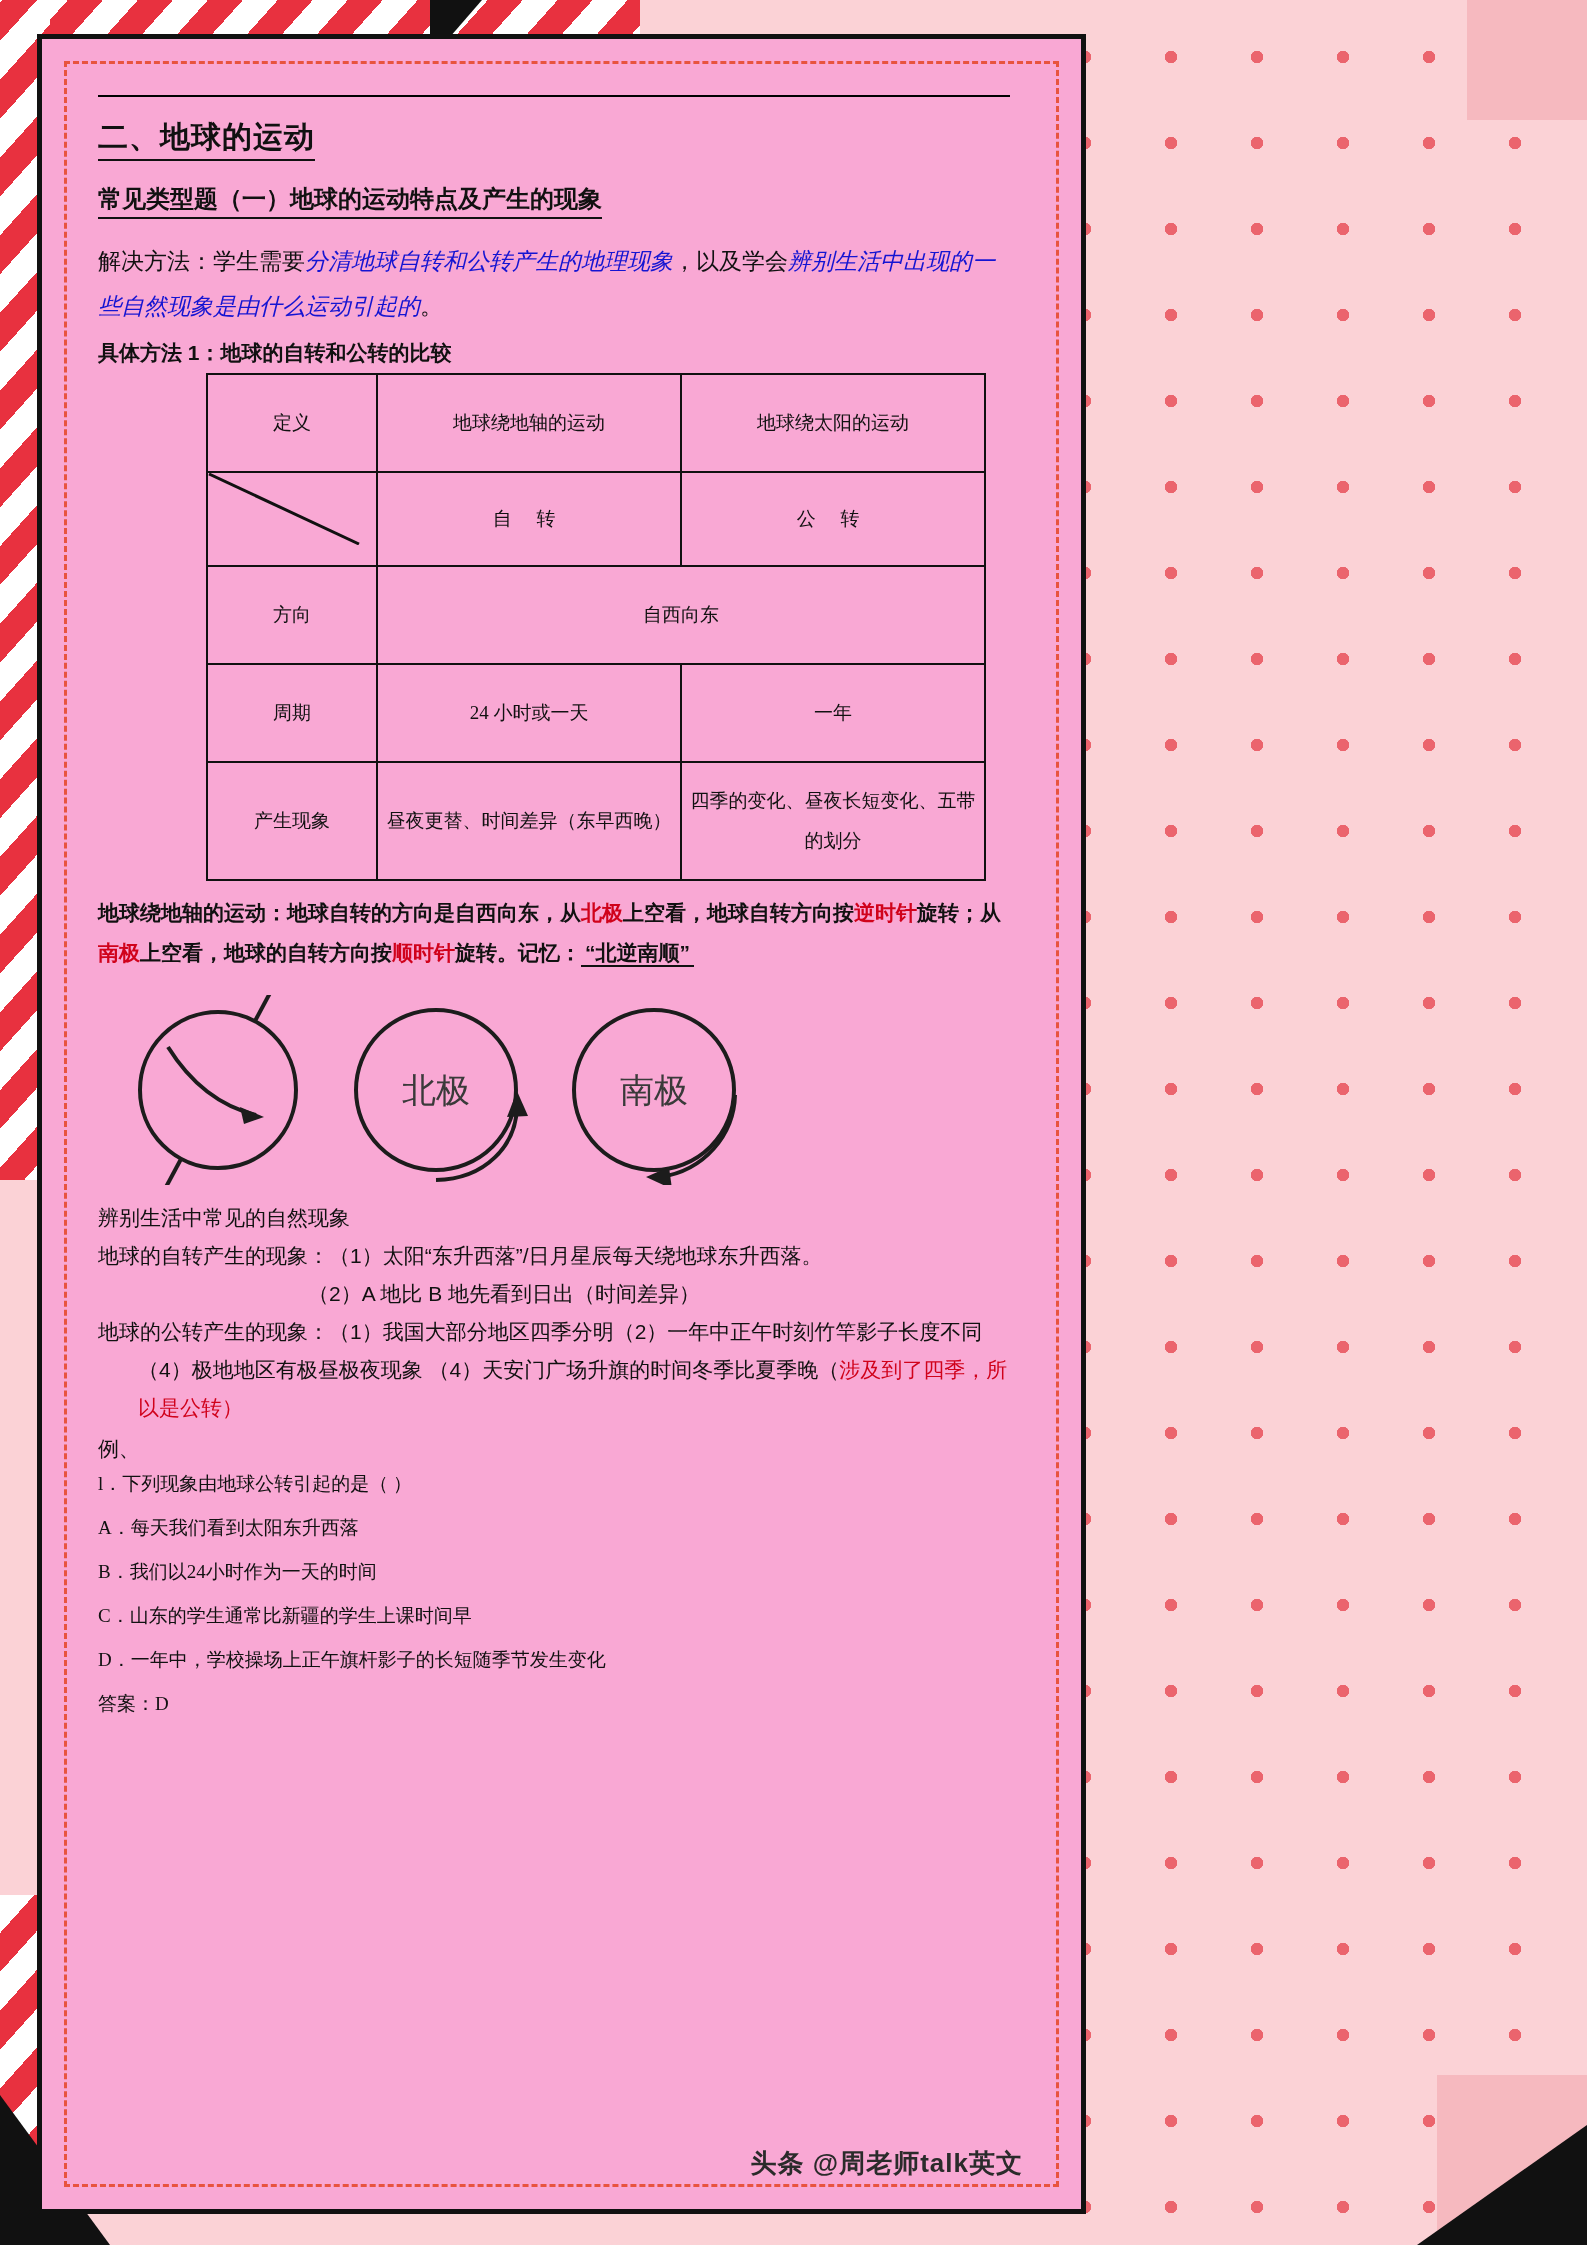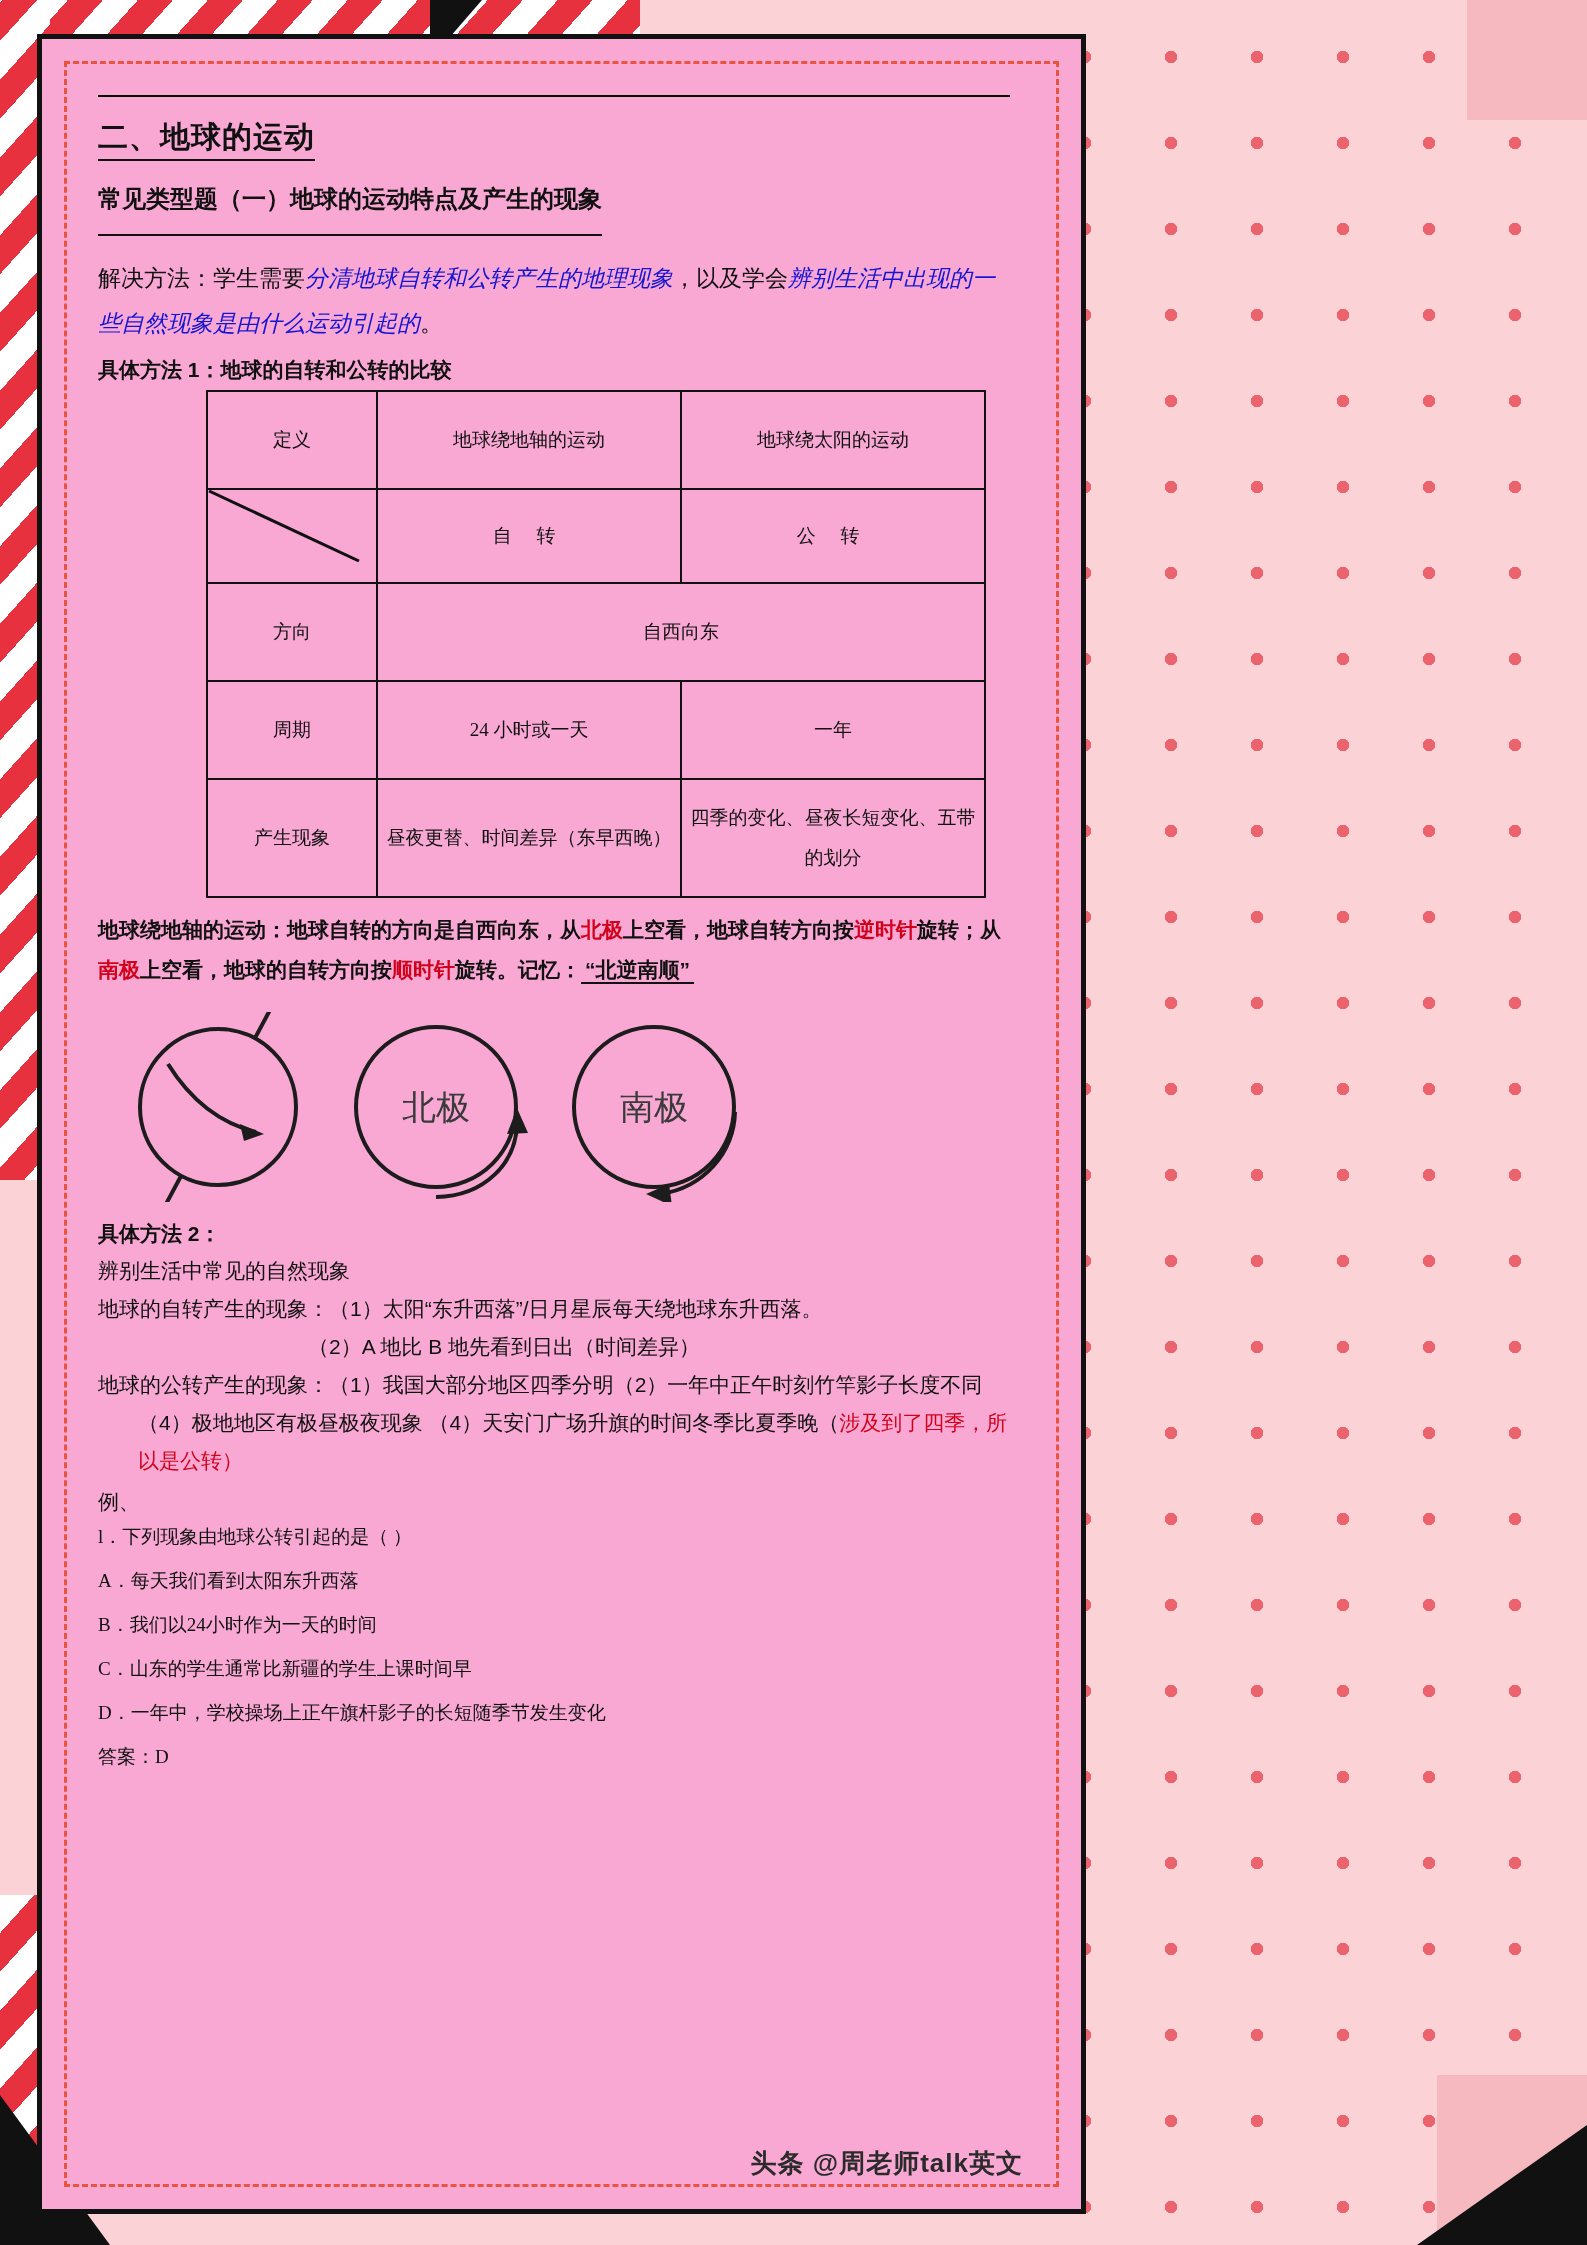--- a/index.html
+++ b/index.html
@@ -45,21 +45,21 @@
   #content{position:absolute;left:56px;top:50px;width:918px;
     box-sizing:border-box;}
 
   .rule-top{border-top:2px solid #000;width:912px;margin:6px 0 14px 0;}
 
   
   .h-main{font-size:30px;font-weight:700;color:#111;letter-spacing:1px;
      border-bottom:2px solid #111;display:inline-block;padding-bottom:1px;
      margin:6px 0 22px 0;}
   .h-sub{font-size:24px;font-weight:600;color:#111;
-     border-bottom:2px solid #111;display:inline-block;padding-bottom:19px;
+     border-bottom:2px solid #111;display:inline-block;padding-bottom:2px;
      margin:0 0 20px 0;}
   .p-method{font-size:23px;line-height:44px;color:#111;margin:0 0 4px 0;}
   .blue{color:#1414d2;font-family:"Liberation Serif","DejaVu Serif",serif;
      font-style:italic;}
   .red{color:#d0021b;}
   .p-bold{font-size:21px;font-weight:700;color:#111;margin:10px 0 6px 0;}
 
   
   table.cmp{border-collapse:collapse;margin:4px 0 6px 108px;width:780px;
      table-layout:fixed;}
@@ -206,21 +206,20 @@
           <circle cx="536" cy="95" r="80" fill="none" stroke="#1c1c1c" stroke-width="4"></circle>
           <path d="M 617 100 C 616 140, 586 176, 542 182" fill="none" stroke="#1c1c1c" stroke-width="4"></path>
           <polygon points="528,182 554,194 551,172" fill="#1c1c1c"></polygon>
         </g>
 
         <text x="318" y="107" text-anchor="middle" font-family="Liberation Serif, serif" font-size="34" fill="#3a3a3a">北极</text>
         <text x="536" y="107" text-anchor="middle" font-family="Liberation Serif, serif" font-size="34" fill="#3a3a3a">南极</text>
       </svg>
     </div>
 
-    <p class="m2-title">具体方法 2：</p>
     <p class="m2-line">辨别生活中常见的自然现象</p>
     <p class="m2-line">地球的自转产生的现象：（1）太阳“东升西落”/日月星辰每天绕地球东升西落。</p>
     <p class="m2-line indent-1">（2）A 地比 B 地先看到日出（时间差异）</p>
     <p class="m2-line">地球的公转产生的现象：（1）我国大部分地区四季分明（2）一年中正午时刻竹竿影子长度不同</p>
     <p class="m2-line indent-2"><span>（4）极地地区有极昼极夜现象 （4）天安门广场升旗的时间冬季比夏季晚（</span><span class="red">涉及到了四季，所以是公转</span><span class="red">）</span></p>
 
     <p class="ex-title">例、</p>
     <p class="q-stem">l．下列现象由地球公转引起的是（  ）</p>
     <p class="q-opt">A．每天我们看到太阳东升西落</p>
     <p class="q-opt">B．我们以24小时作为一天的时间</p>

